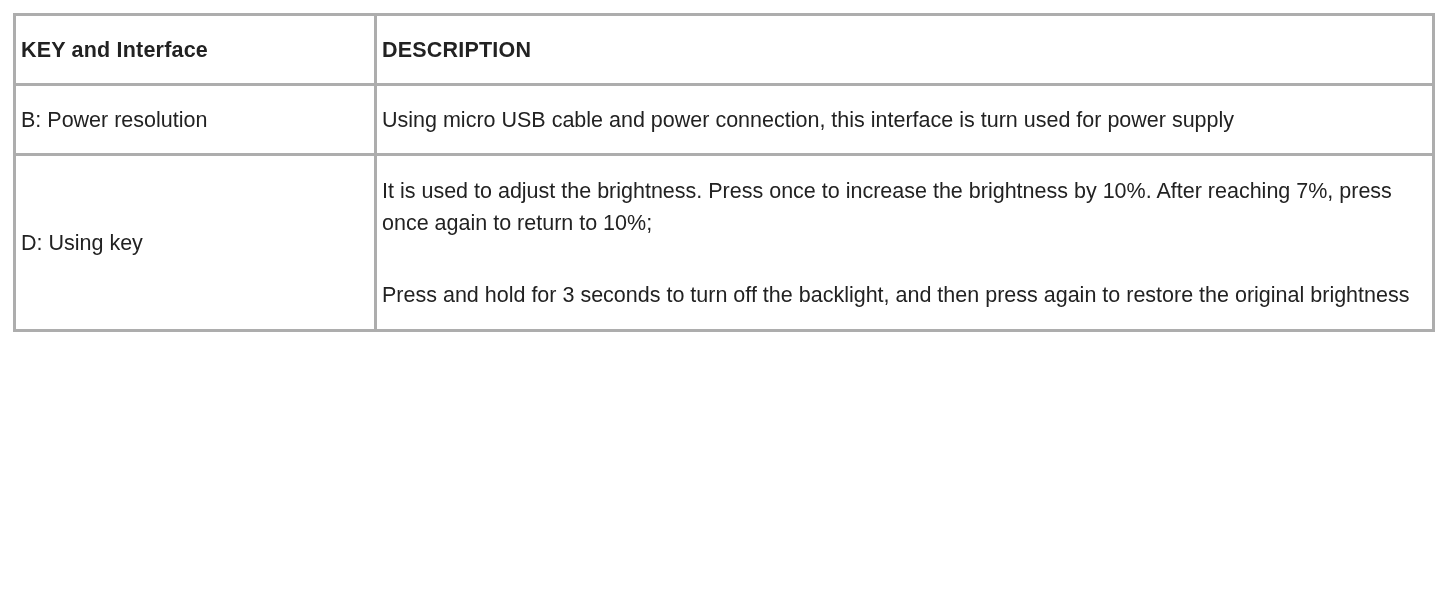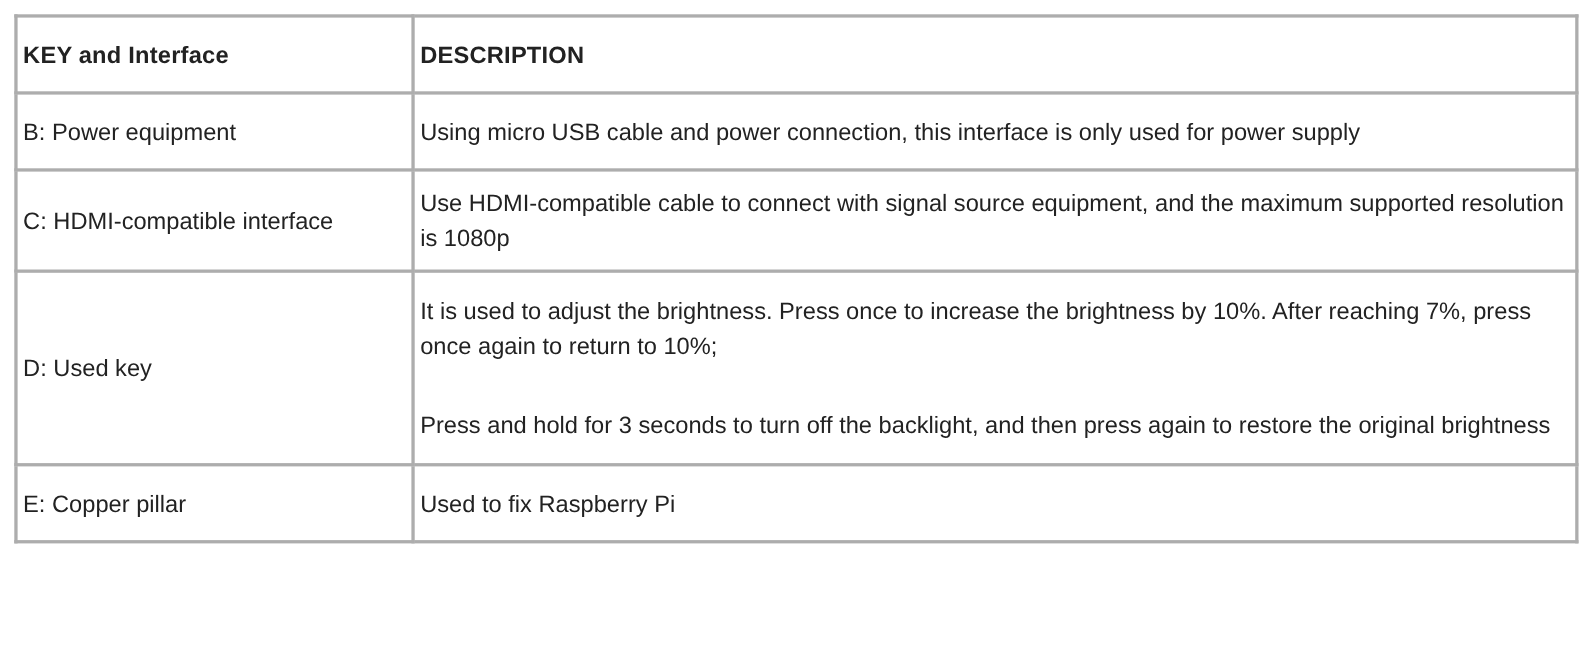--- a/index.html
+++ b/index.html
@@ -59,39 +59,27 @@
       <col class="desc">
     </colgroup>
     <thead>
       <tr class="h-header">
         <th>KEY and Interface</th>
         <th>DESCRIPTION</th>
       </tr>
     </thead>
     <tbody>
       <tr class="h-b">
-        <td>B: Power equipment</td>
+        <td>B: Power resolution</td>
         <td>
-          <p class="para">Using micro USB cable and power connection, this interface is only used for power supply</p>
-        </td>
-      </tr>
-      <tr class="h-c">
-        <td>C: HDMI-compatible interface</td>
-        <td>
-          <p class="para">Use HDMI-compatible cable to connect with signal source equipment, and the maximum supported resolution is 1080p</p>
+          <p class="para">Using micro USB cable and power connection, this interface is turn used for power supply</p>
         </td>
       </tr>
       <tr class="h-d">
-        <td>D: Used key</td>
+        <td>D: Using key</td>
         <td>
           <p class="para">It is used to adjust the brightness. Press once to increase the brightness by 10%. After reaching 7%, press once again to return to 10%;</p>
           <p class="para">Press and hold for 3 seconds to turn off the backlight, and then press again to restore the original brightness</p>
-        </td>
-      </tr>
-      <tr class="h-e">
-        <td>E: Copper pillar</td>
-        <td>
-          <p class="para">Used to fix Raspberry Pi</p>
         </td>
       </tr>
     </tbody>
   </table>
 </div>
 
 </body></html>

